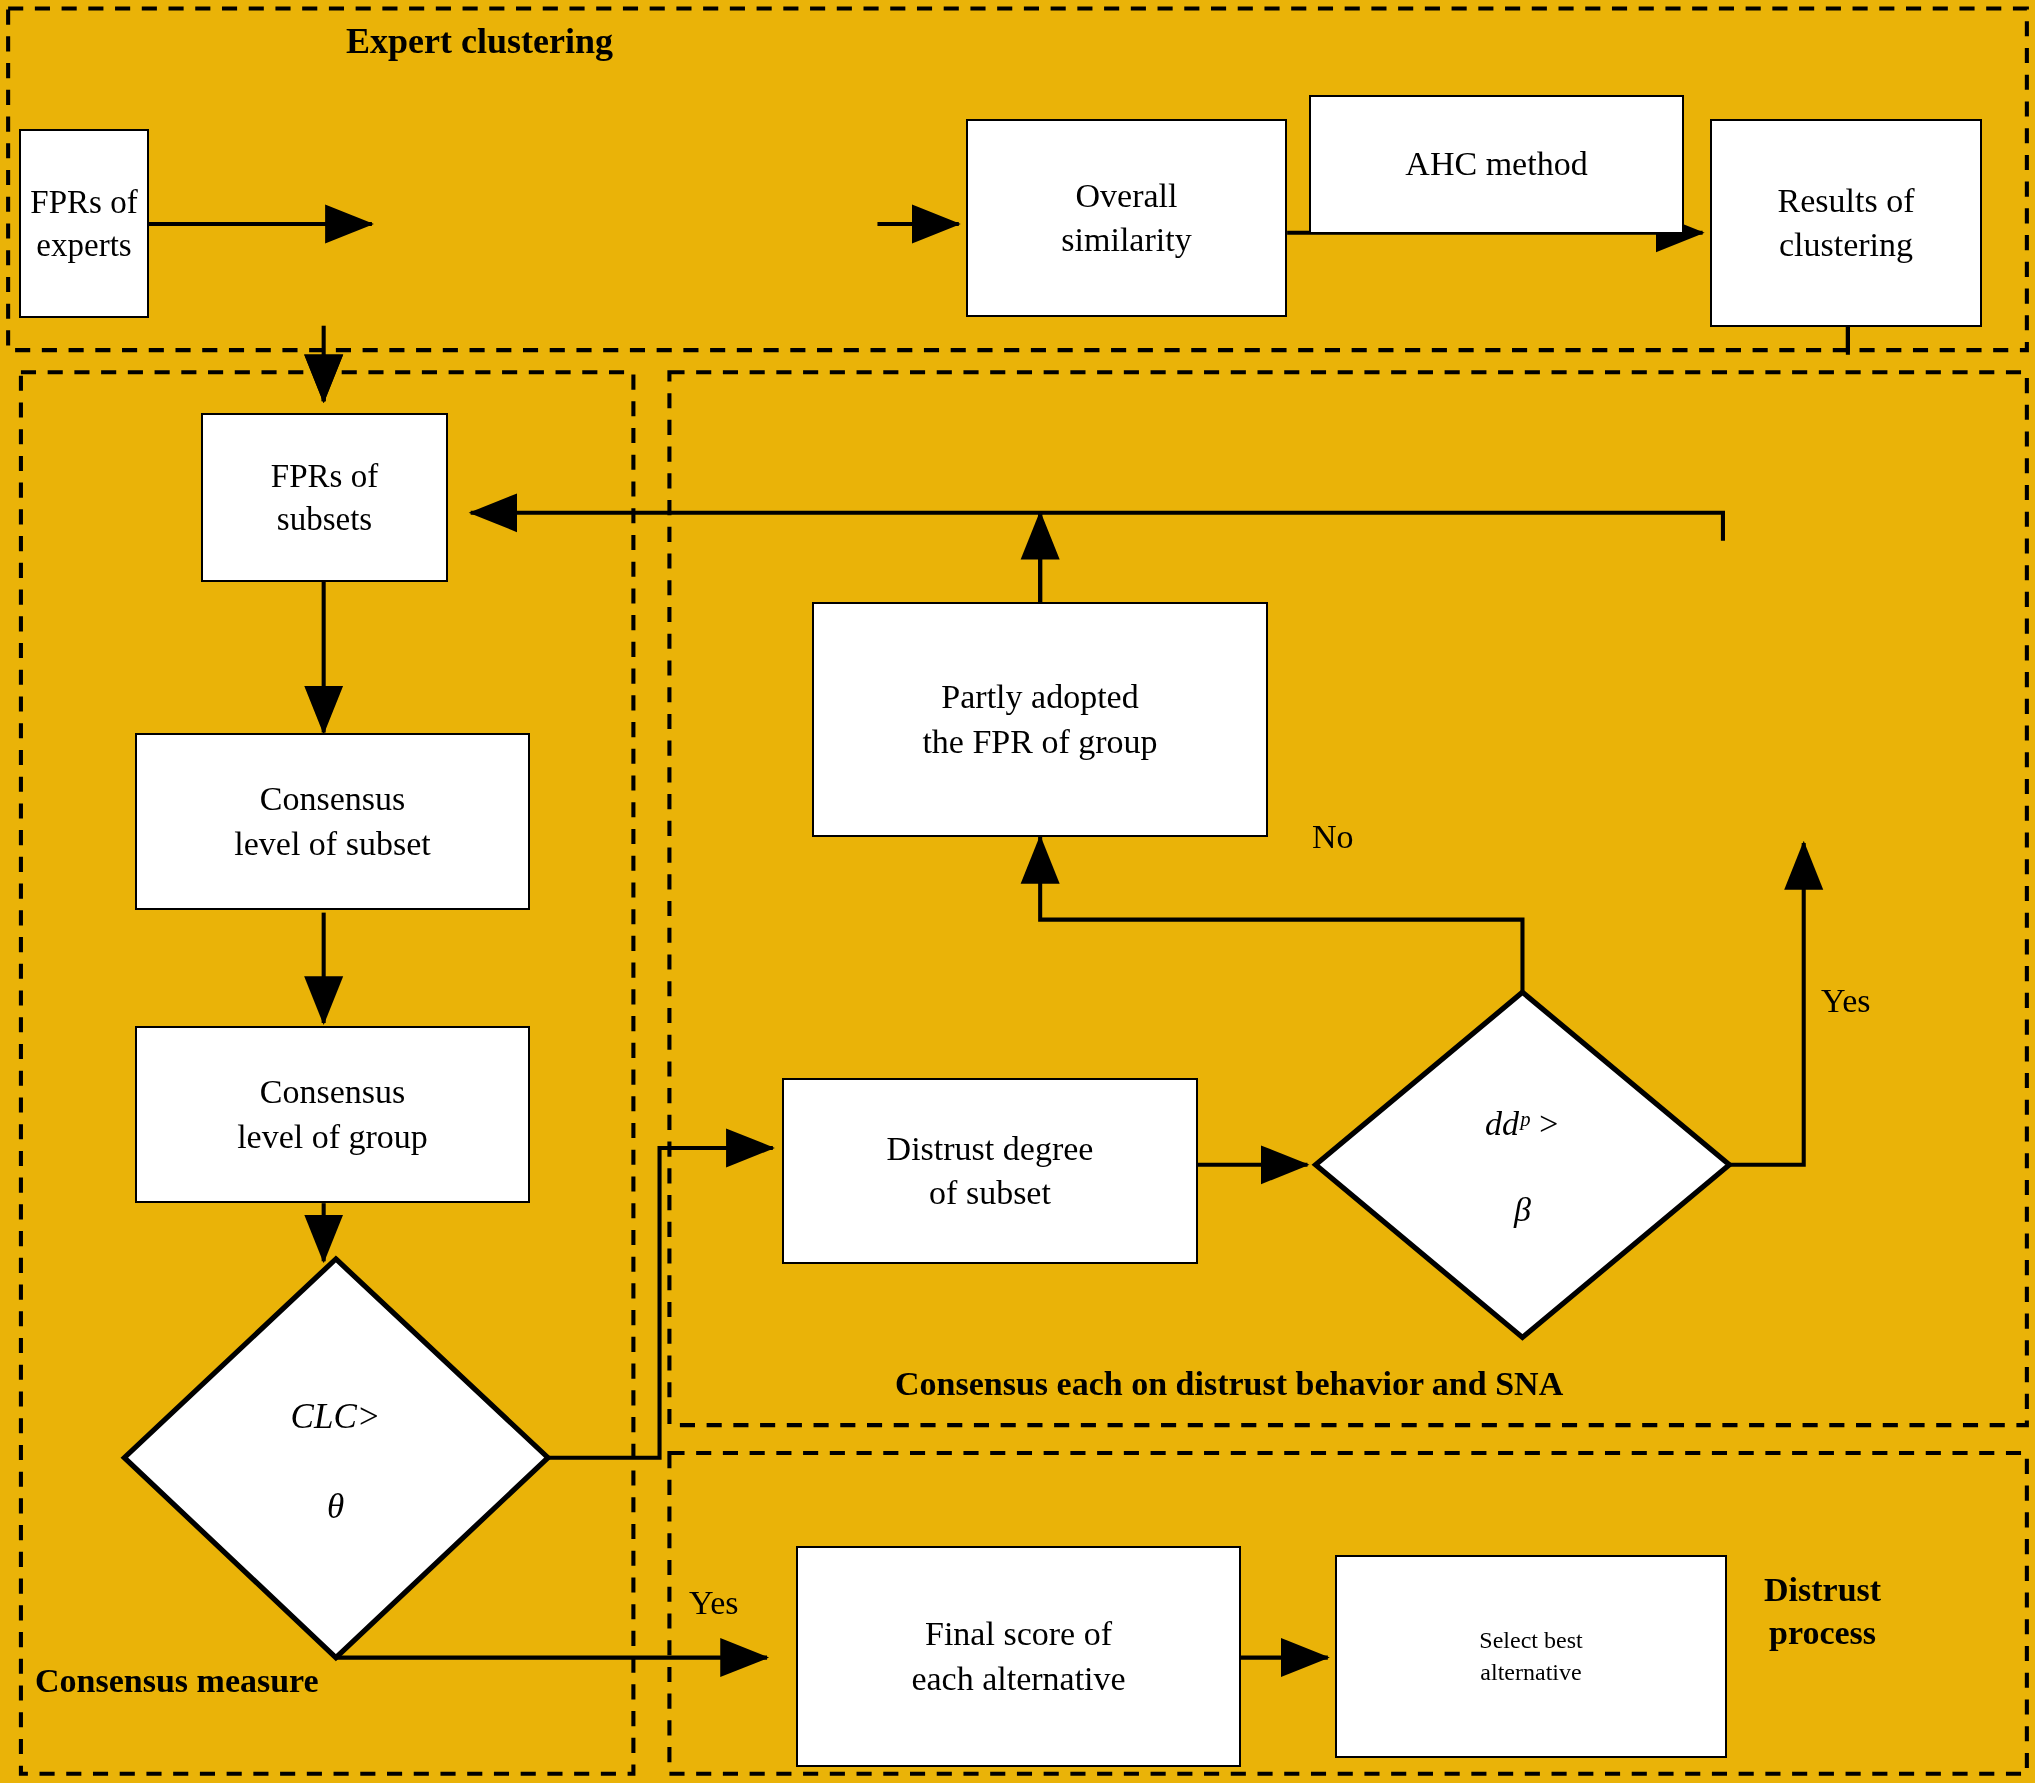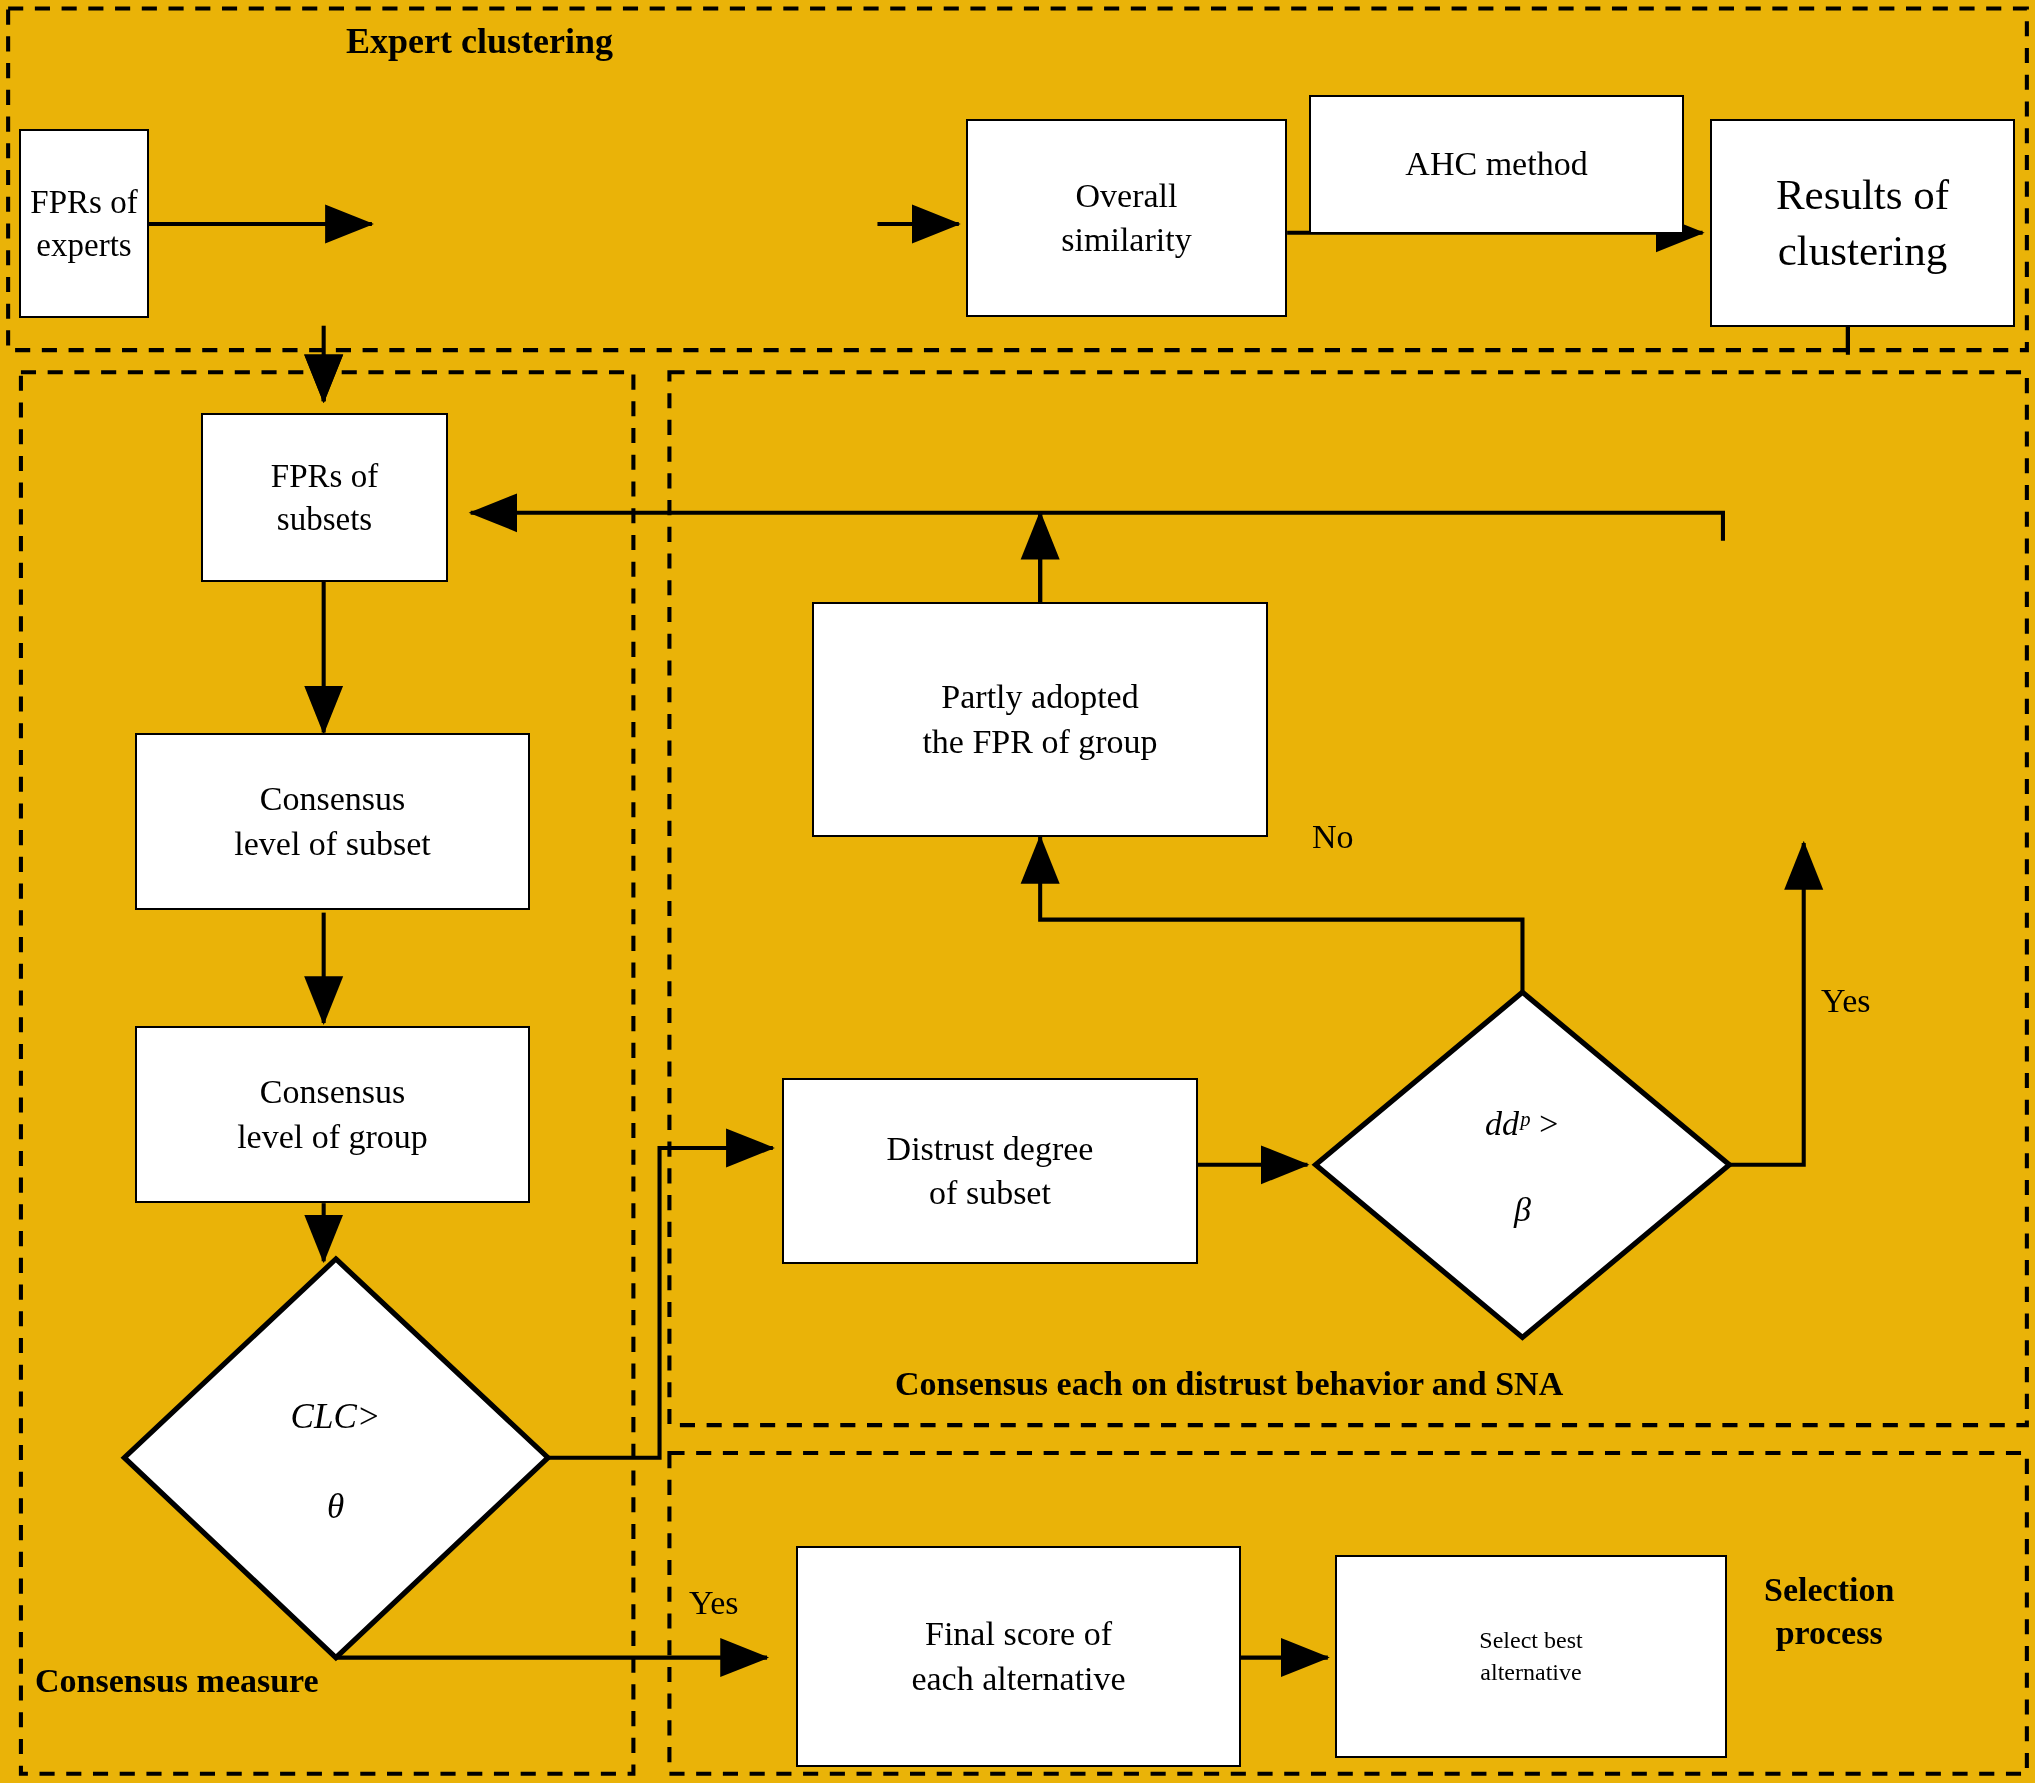--- a/index.html
+++ b/index.html
@@ -122,21 +122,21 @@
     </g>
   </svg>
 
   <div class="grouplabel" style="left:346px;top:20.3px;font-size:36px;">Expert clustering</div>
 
   <div class="grouplabel" style="left:35px;top:1662px;font-size:34px;">Consensus measure</div>
 
   <div class="grouplabel" style="left:895px;top:1365px;font-size:34px;">Consensus each on distrust behavior and SNA</div>
 
   <div class="grouplabel" style="left:1764px;top:1569px;font-size:34px;text-align:center;line-height:1.25;">
-    <div>Selection</div>
+    <div>Distrust</div>
     <div>process</div>
   </div>
 
   <div class="nodebox" style="left:19px;top:129px;width:130px;height:189px;font-size:33px;">
     <span>
       <span>FPRs of</span>
       <span>experts</span>
     </span>
   </div>
 
@@ -147,21 +147,21 @@
       <span>similarity</span>
     </span>
   </div>
 
   <div class="nodebox" style="left:1309px;top:95px;width:375px;height:139px;font-size:34px;">
     <span>
       <span>AHC method</span>
     </span>
   </div>
 
-  <div class="nodebox" style="left:1710px;top:119px;width:305px;height:208px;font-size:43px;">
+  <div class="nodebox" style="left:1710px;top:119px;width:272px;height:208px;font-size:34px;">
     <span>
       <span>Results  of</span>
       <span>clustering</span>
     </span>
   </div>
 
   <div class="nodebox" style="left:201px;top:413px;width:247px;height:169px;font-size:33px;">
     <span>
       <span>FPRs of</span>
       <span>subsets</span>

